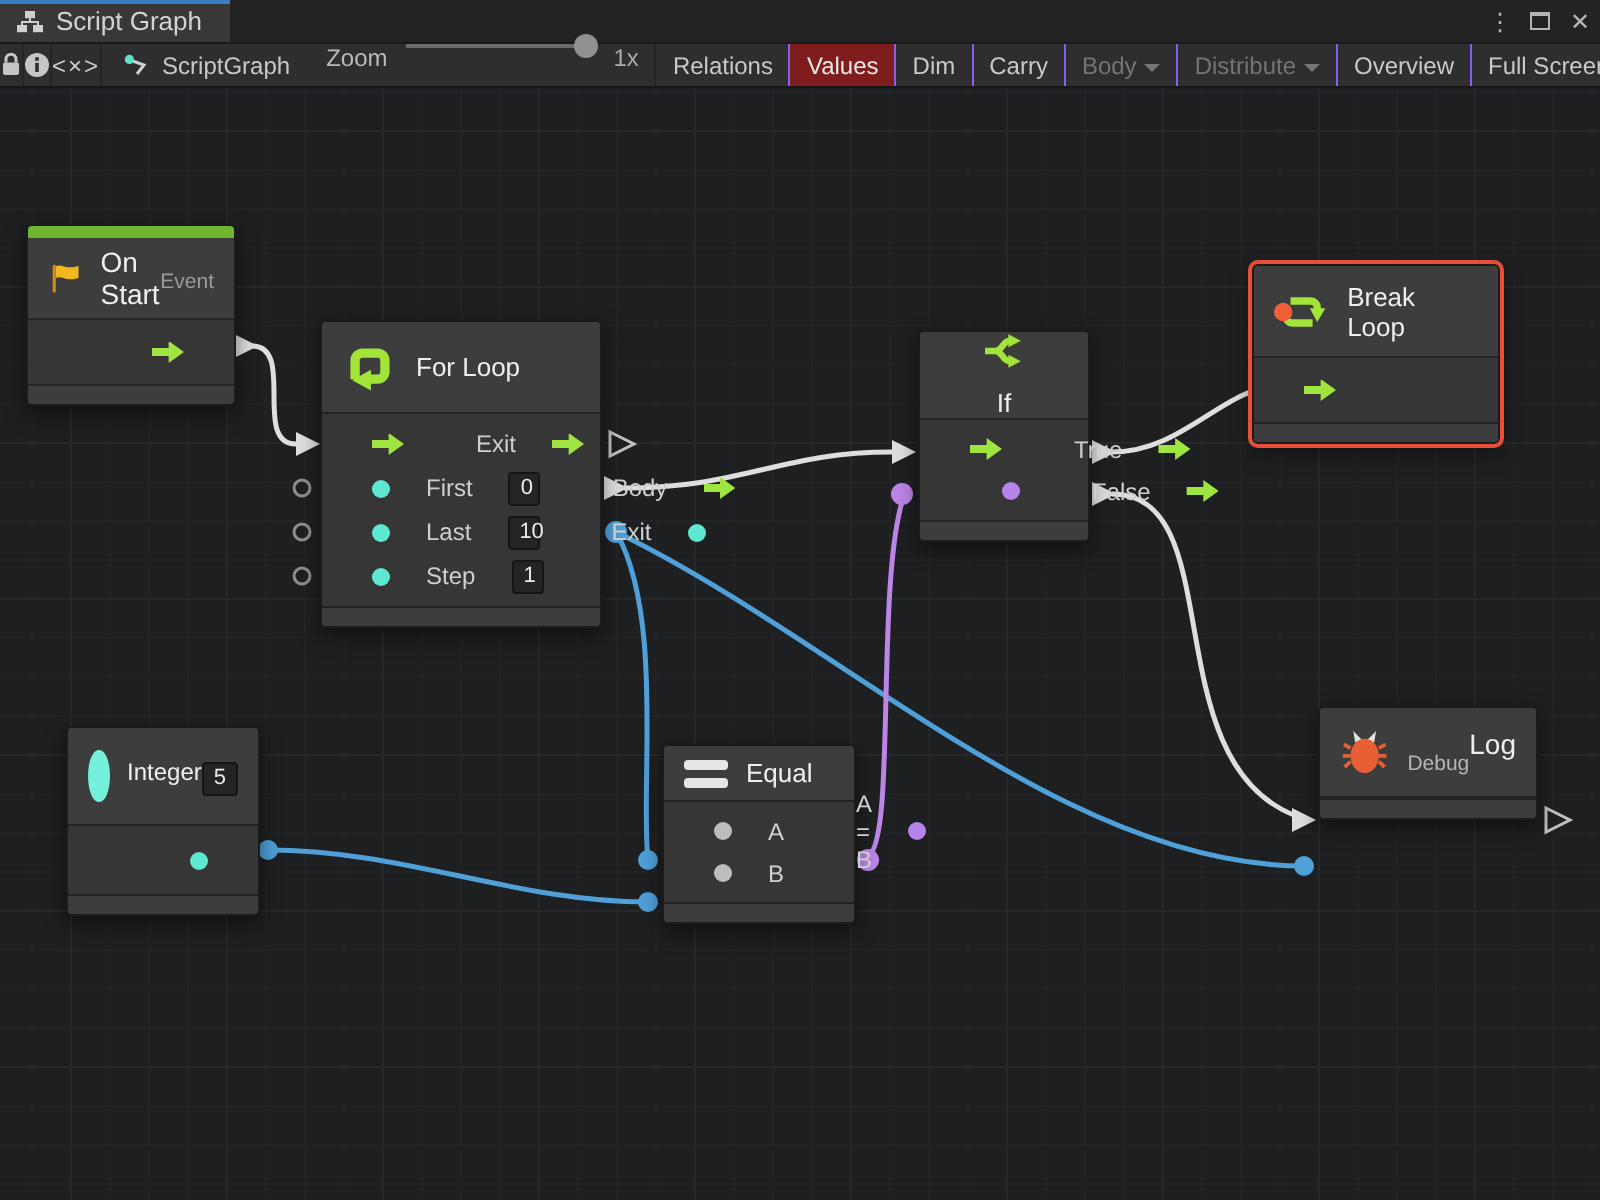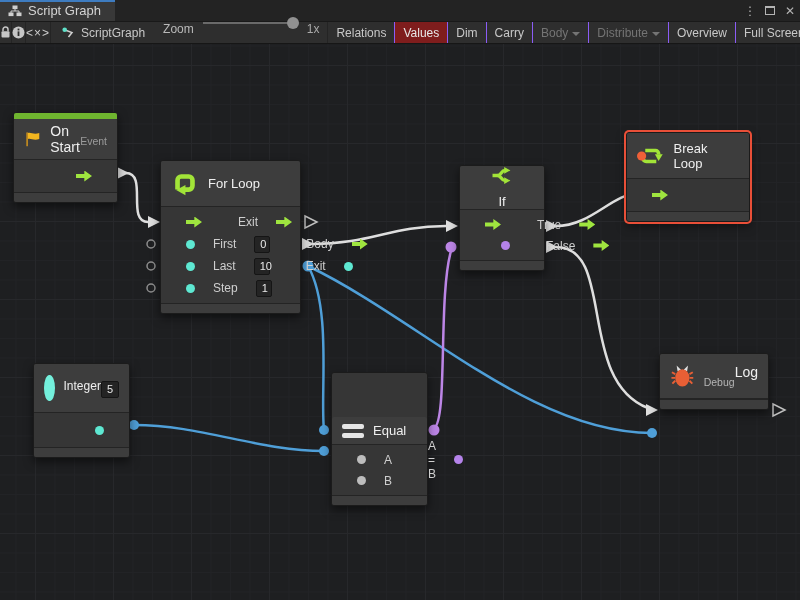--- a/index.html
+++ b/index.html
@@ -325,21 +325,21 @@
       <div class="nrows">
         <div class="nrow" style="height:26px;">
           <span class="grow"></span>
           <span class="dot teal"></span>
         </div>
       </div>
       <div class="nfooter"></div>
     </div>
 
     <div class="node" style="left:331px; top:328px; width:97px;">
-      <div class="nheader" style="height:28px;margin-top:44px;">
+      <div class="nheader" style="height:28px;">
         <span class="eq-icon">
             <span></span>
             <span></span>
           </span>
         <span class="ntitle">Equal</span>
       </div>
       <div class="nrows">
         <div class="nrow" style="height:21px;">
           <span class="dot gray"></span>
           <span class="plabel">A</span>

